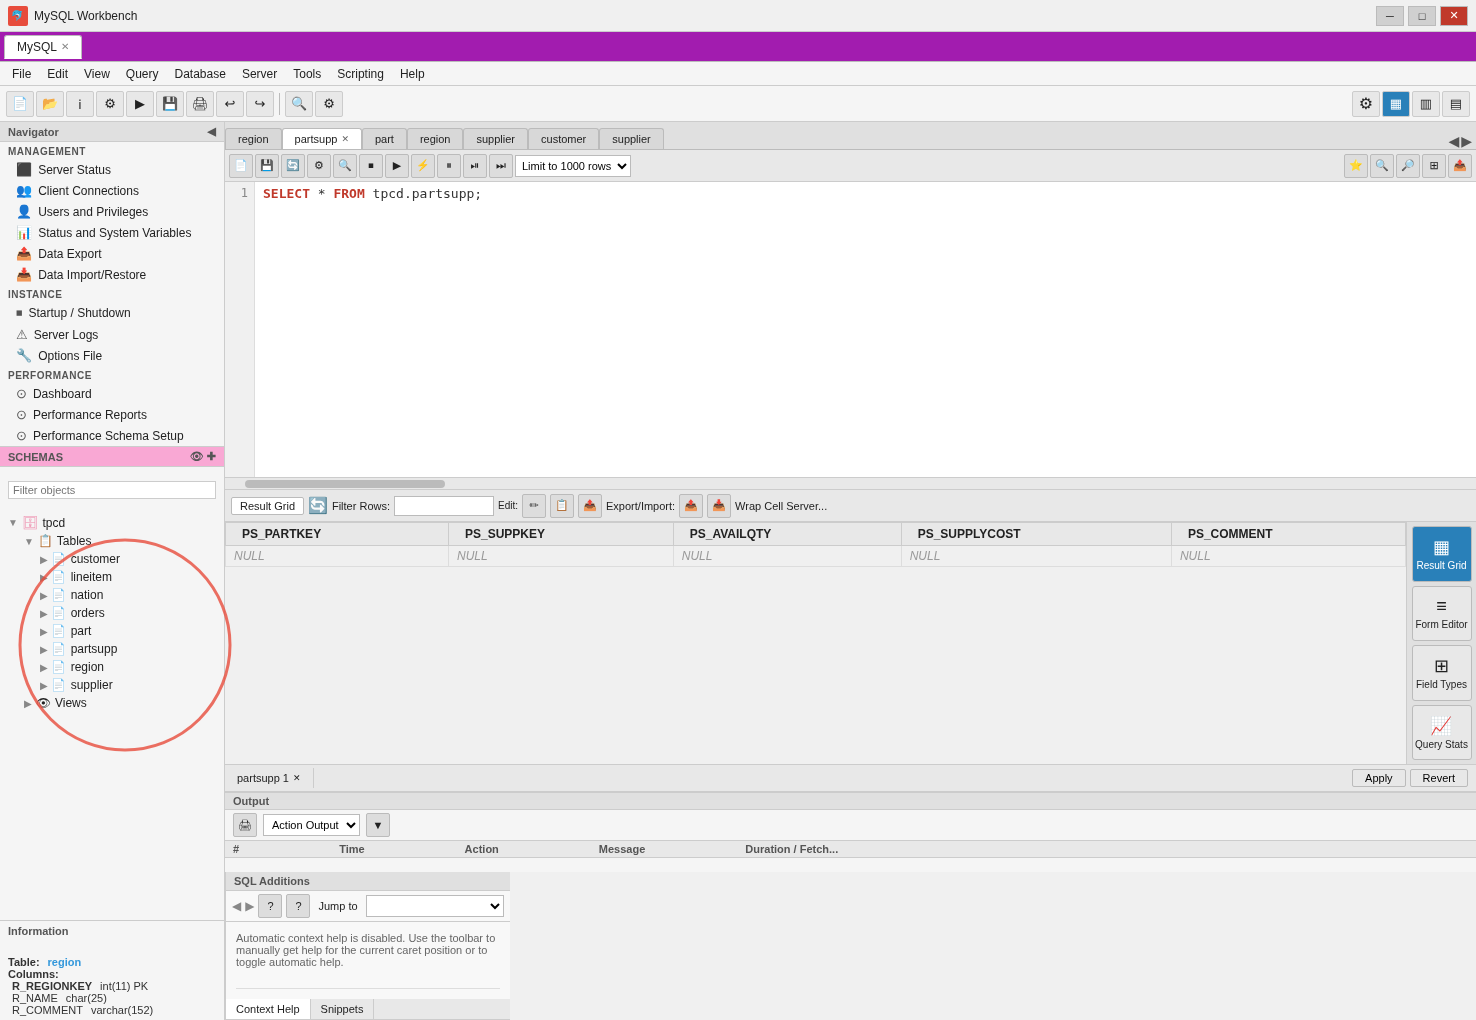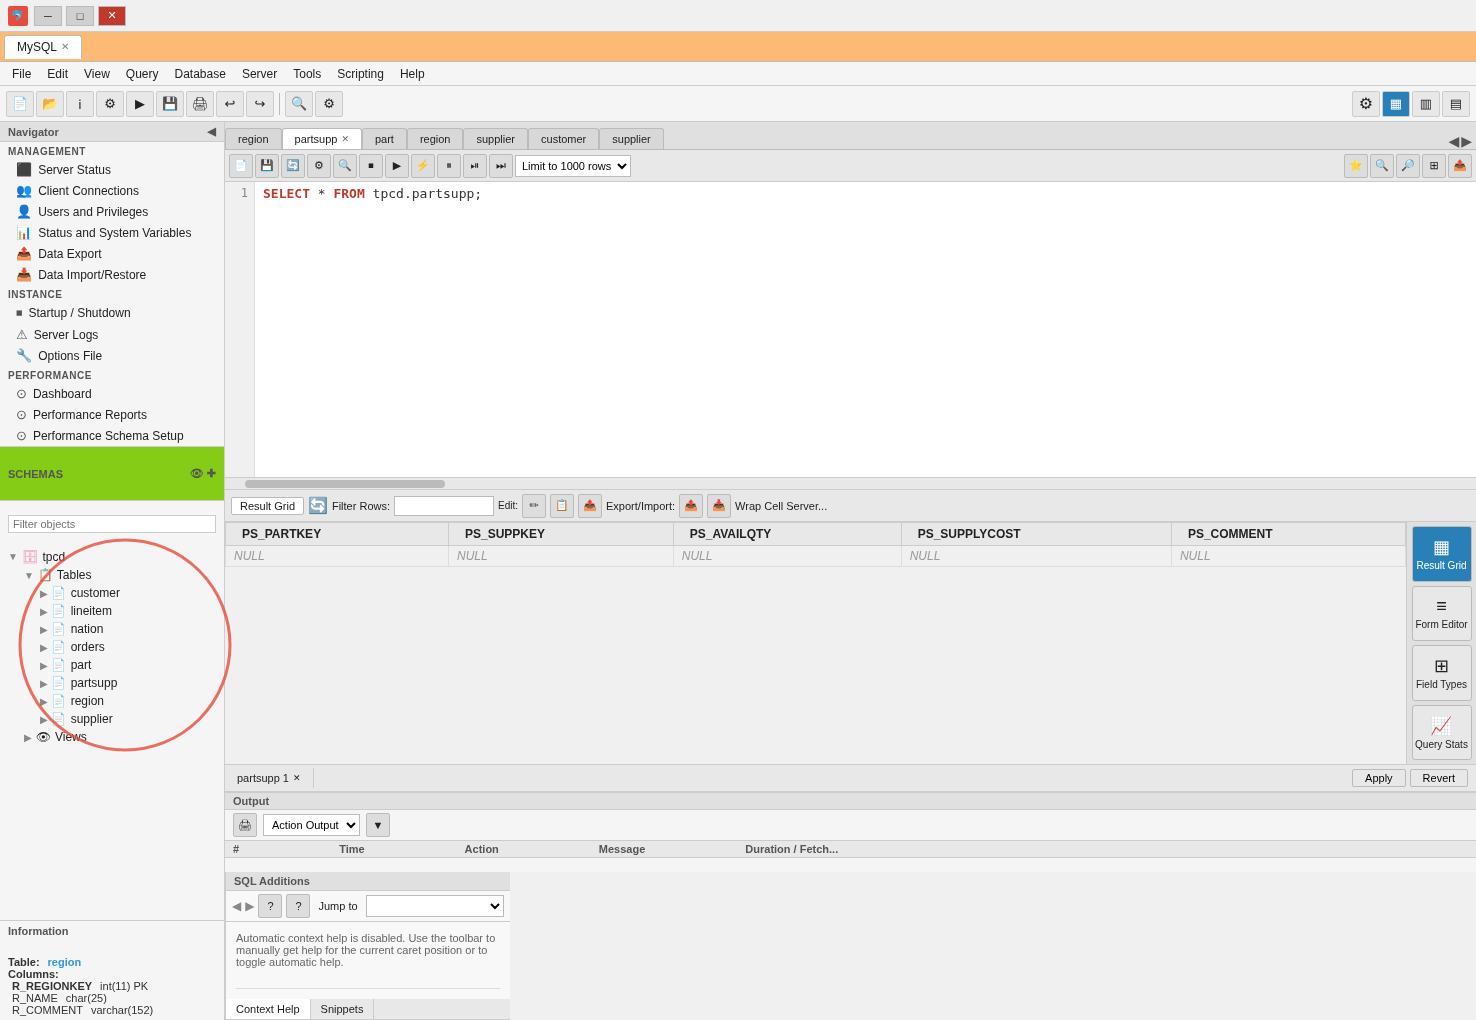--- a/index.html
+++ b/index.html
@@ -7,21 +7,21 @@
 
     
     #title-bar { background: #f0f0f0; height: 32px; display: flex; align-items: center; padding: 0 8px; border-bottom: 1px solid #ccc; }
     #title-bar .app-icon { width: 20px; height: 20px; background: #e74c3c; border-radius: 2px; margin-right: 6px; display: flex; align-items: center; justify-content: center; color: white; font-size: 10px; font-weight: bold; }
     #title-bar .title { font-size: 12px; font-weight: normal; flex: 1; }
     #title-bar .win-controls { display: flex; gap: 4px; }
     #title-bar .win-btn { width: 28px; height: 20px; background: #d0d0d0; border: 1px solid #bbb; display: flex; align-items: center; justify-content: center; font-size: 11px; cursor: pointer; }
     #title-bar .win-btn.close { background: #c0392b; color: white; }
 
     
-    #tab-bar { background: #fdba74; height: 30px; display: flex; align-items: center; padding: 0 4px; border-bottom: 1px solid #bbb; }
+    #tab-bar { background: #a21caf; height: 30px; display: flex; align-items: center; padding: 0 4px; border-bottom: 1px solid #bbb; }
     .main-tab { padding: 4px 12px; font-size: 12px; cursor: pointer; border: 1px solid transparent; border-radius: 3px 3px 0 0; display: flex; align-items: center; gap: 4px; }
     .main-tab.active { background: white; border-color: #bbb #bbb white; }
     .main-tab .close-x { font-size: 10px; color: #888; }
 
     
     #menu-bar { background: #f5f5f5; height: 24px; display: flex; align-items: center; padding: 0 4px; border-bottom: 1px solid #ccc; }
     .menu-item { padding: 2px 8px; font-size: 12px; cursor: pointer; }
 
     
     #toolbar { background: #f5f5f5; height: 36px; display: flex; align-items: center; padding: 0 6px; border-bottom: 1px solid #ccc; gap: 2px; }
@@ -35,21 +35,21 @@
 
     
     #sidebar { width: 225px; background: #f5f5f5; border-right: 1px solid #ccc; display: flex; flex-direction: column; overflow: hidden; }
     #navigator-header { background: #e0e0e0; padding: 3px 8px; font-size: 11px; font-weight: bold; color: #555; border-bottom: 1px solid #ccc; display: flex; justify-content: space-between; align-items: center; }
     .sidebar-section-header { font-size: 10px; font-weight: bold; color: #555; padding: 4px 8px 2px; letter-spacing: 0.5px; }
     .sidebar-item { padding: 3px 8px 3px 16px; font-size: 12px; cursor: pointer; display: flex; align-items: center; gap: 6px; }
     .sidebar-item .si-icon { font-size: 13px; color: #555; }
 
     
     #schema-section { flex: 1; overflow-y: auto; border-top: 1px solid #ccc; }
-    #schema-header { background: #84cc16; padding: 20px 8px; font-size: 11px; font-weight: bold; color: #555; border-bottom: 1px solid #ccc; display: flex; justify-content: space-between; align-items: flex-end; }
+    #schema-header { background: #f9a8d4; padding: 3px 8px; font-size: 11px; font-weight: bold; color: #555; border-bottom: 1px solid #ccc; display: flex; justify-content: space-between; align-items: flex-end; }
     .schema-filter { width: calc(100% - 16px); margin: 14px 8px; padding: 2px 4px; border: 1px solid #ccc; font-size: 11px; background: white; }
     .tree-item { padding: 2px 4px 2px 8px; font-size: 12px; cursor: pointer; display: flex; align-items: center; gap: 4px; }
     .tree-icon { color: #888; font-size: 10px; }
     .db-icon { color: #e8a; font-size: 13px; }
     .table-icon { color: #89c; font-size: 12px; }
 
     
     #info-section { border-top: 1px solid #ccc; padding: 4px 8px; font-size: 11px; }
     #info-header { font-size: 11px; font-weight: bold; color: #555; margin-bottom: 4px; }
     #info-content { font-size: 11px; color: #333; margin-top: 19px; }
@@ -127,20 +127,21 @@
     .ctx-tab.active { background: white; }
 
     
     .annotation-svg { position: absolute; pointer-events: none; top: 560px; left: 25px; }
   </style>
 </head>
 <body>
 
 <div id="title-bar">
   <div class="app-icon">🐬</div>
+  <span class="title">MySQL Workbench</span>
   <div class="win-controls">
     <div class="win-btn">─</div>
     <div class="win-btn">□</div>
     <div class="win-btn close">✕</div>
   </div>
 </div>
 
 <div id="tab-bar">
   <div class="main-tab active">
     <span>MySQL</span>

